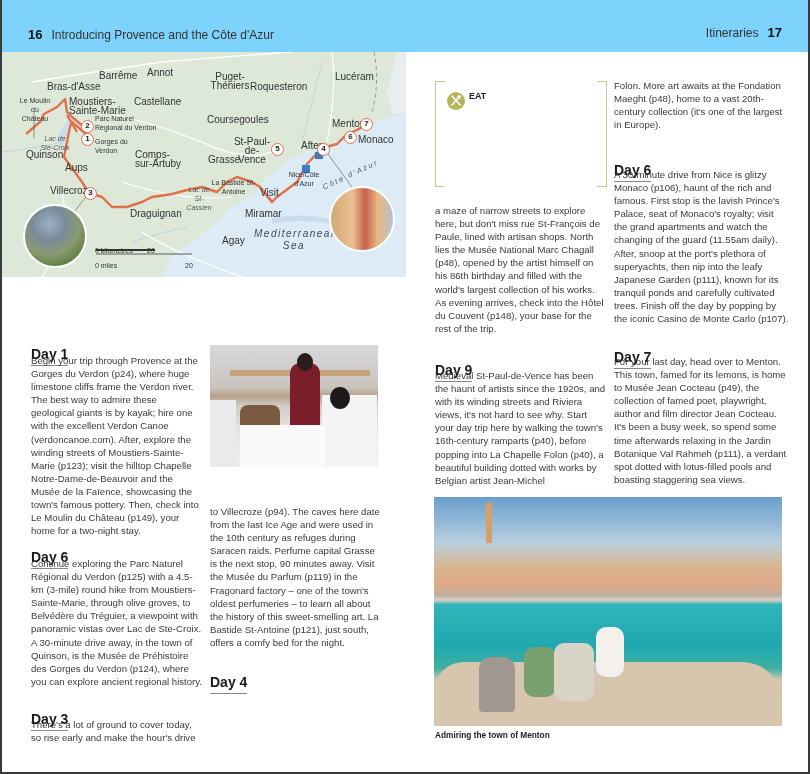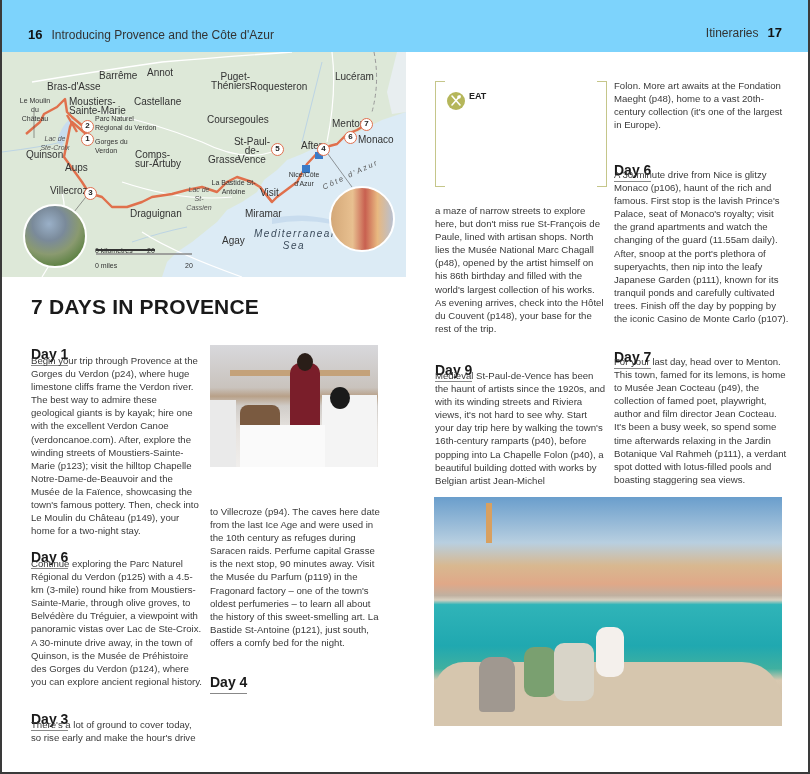--- a/index.html
+++ b/index.html
@@ -86,21 +86,21 @@
       <line x1="323" y1="98" x2="350" y2="135" stroke="#555" stroke-width="0.6"></line>
       <line x1="32" y1="60" x2="32" y2="86" stroke="#555" stroke-width="0.6"></line>
 
       <rect x="300" y="113" width="8" height="8" fill="#3a7bc8"></rect>
       <rect x="313" y="100" width="8" height="7" fill="#3a7bc8"></rect>
     </svg>
 
     <div class="lbl" style="left:97px;top:19px">Barrême</div>
     <div class="lbl" style="left:145px;top:16px">Annot</div>
     <div class="lbl" style="left:45px;top:30px">Bras-d'Asse</div>
-    <div class="lbl" style="left:208px;top:20px;width:40px;white-space:normal;text-align:right">Puget-Théniers</div>
+    <div class="lbl" style="left:208px;top:20px;width:40px;white-space:normal;text-align:center">Puget-Théniers</div>
     <div class="lbl" style="left:333px;top:20px">Lucéram</div>
     <div class="lbl small" style="left:16px;top:44px;width:34px;white-space:normal;text-align:center">Le Moulin du Château</div>
     <div class="lbl" style="left:67px;top:45px;width:60px;white-space:normal">Moustiers-Sainte-Marie</div>
     <div class="lbl" style="left:132px;top:45px">Castellane</div>
     <div class="lbl" style="left:248px;top:30px">Roquesteron</div>
     <div class="lbl small" style="left:93px;top:62px;width:65px;white-space:normal">Parc Naturel Régional du Verdon</div>
     <div class="lbl small" style="left:93px;top:85px;width:40px;white-space:normal">Gorges du Verdon</div>
     <div class="lbl small it" style="left:36px;top:82px;width:34px;white-space:normal;text-align:center">Lac de Ste-Croix</div>
     <div class="lbl" style="left:24px;top:98px">Quinson</div>
     <div class="lbl" style="left:205px;top:63px">Coursegoules</div>
@@ -132,21 +132,20 @@
 
     <div class="circ-photo" style="left:21px;top:152px;width:64px;height:64px;background:radial-gradient(circle at 40% 30%, #9ab0c8 0%, #7a8a9a 30%, #8a9a70 55%, #5a8040 80%)"></div>
     <div class="circ-photo" style="left:327px;top:134px;width:66px;height:66px;background:linear-gradient(90deg, #d4a878 0%, #e8c090 35%, #c86050 55%, #e8b880 75%, #b8c0d0 100%)"></div>
 
     <div class="lbl small" style="left:93px;top:194px">0 kilometres</div>
     <div class="lbl small" style="left:145px;top:194px">20</div>
     <div class="lbl small" style="left:93px;top:209px">0 miles</div>
     <div class="lbl small" style="left:183px;top:209px">20</div>
   </div>
 
-  <div class="title">7 DAYS IN PROVENCE</div>
 
   <div class="dayh" style="left:29px;top:327px">Day 1</div>
   <div class="para" style="left:29px;top:354px;width:170px">Begin your trip through Provence at the Gorges du Verdon (p24), where huge limestone cliffs frame the Verdon river. The best way to admire these geological giants is by kayak; hire one with the excellent Verdon Canoe (verdoncanoe.com). After, explore the winding streets of Moustiers-Sainte-Marie (p123); visit the hilltop Chapelle Notre-Dame-de-Beauvoir and the Musée de la Faïence, showcasing the town's famous pottery. Then, check into Le Moulin du Château (p149), your home for a two-night stay.</div>
 
   <div class="photo" style="left:208px;top:345px;width:168px;height:122px;background:linear-gradient(180deg,#d8d8dc 0%,#c9c3bd 35%,#b8a088 42%,#d0ccc8 50%,#e8e4e0 70%,#f0eeec 100%)">
     <div style="position:absolute;left:20px;top:25px;width:140px;height:6px;background:#c4a27a"></div>
     <div style="position:absolute;left:80px;top:18px;width:30px;height:78px;background:#7a1e2a;border-radius:10px 10px 2px 2px"></div>
     <div style="position:absolute;left:87px;top:8px;width:16px;height:18px;background:#2a1e18;border-radius:50%"></div>
     <div style="position:absolute;left:112px;top:50px;width:55px;height:72px;background:#f4f4f4"></div>
     <div style="position:absolute;left:120px;top:42px;width:20px;height:22px;background:#1a1a1a;border-radius:50%"></div>
@@ -189,13 +188,14 @@
   <div class="para" style="left:612px;top:355px;width:175px">For your last day, head over to Menton. This town, famed for its lemons, is home to Musée Jean Cocteau (p49), the collection of famed poet, playwright, author and film director Jean Cocteau. It's been a busy week, so spend some time afterwards relaxing in the Jardin Botanique Val Rahmeh (p111), a verdant spot dotted with lotus-filled pools and boasting staggering sea views.</div>
 
   <div class="photo" style="left:432px;top:497px;width:348px;height:229px;background:linear-gradient(180deg,#6a9ecc 0%,#b8cfe0 20%,#d8b890 30%,#e0a888 38%,#c0b0a0 43%,#d8d0c0 45%,#30b4b8 47%,#20a8b0 65%,#40b0a0 75%,#d8c8b0 80%,#c8b8a0 100%)">
     <div style="position:absolute;left:0;top:165px;width:348px;height:64px;background:#d6c6ae;border-radius:30px 40px 0 0"></div>
     <div style="position:absolute;left:45px;top:160px;width:36px;height:55px;background:#a09890;border-radius:12px 12px 4px 4px"></div>
     <div style="position:absolute;left:90px;top:150px;width:32px;height:50px;background:#7aa070;border-radius:10px"></div>
     <div style="position:absolute;left:120px;top:146px;width:40px;height:58px;background:#d8d4c8;border-radius:10px"></div>
     <div style="position:absolute;left:162px;top:130px;width:28px;height:50px;background:#f4f0ec;border-radius:10px"></div>
     <div style="position:absolute;left:52px;top:6px;width:6px;height:40px;background:#d8a060"></div>
   </div>
+  <div class="caption" style="left:433px;top:730px;width:348px">Admiring the town of Menton</div>
 </div>
 
 </body></html>

